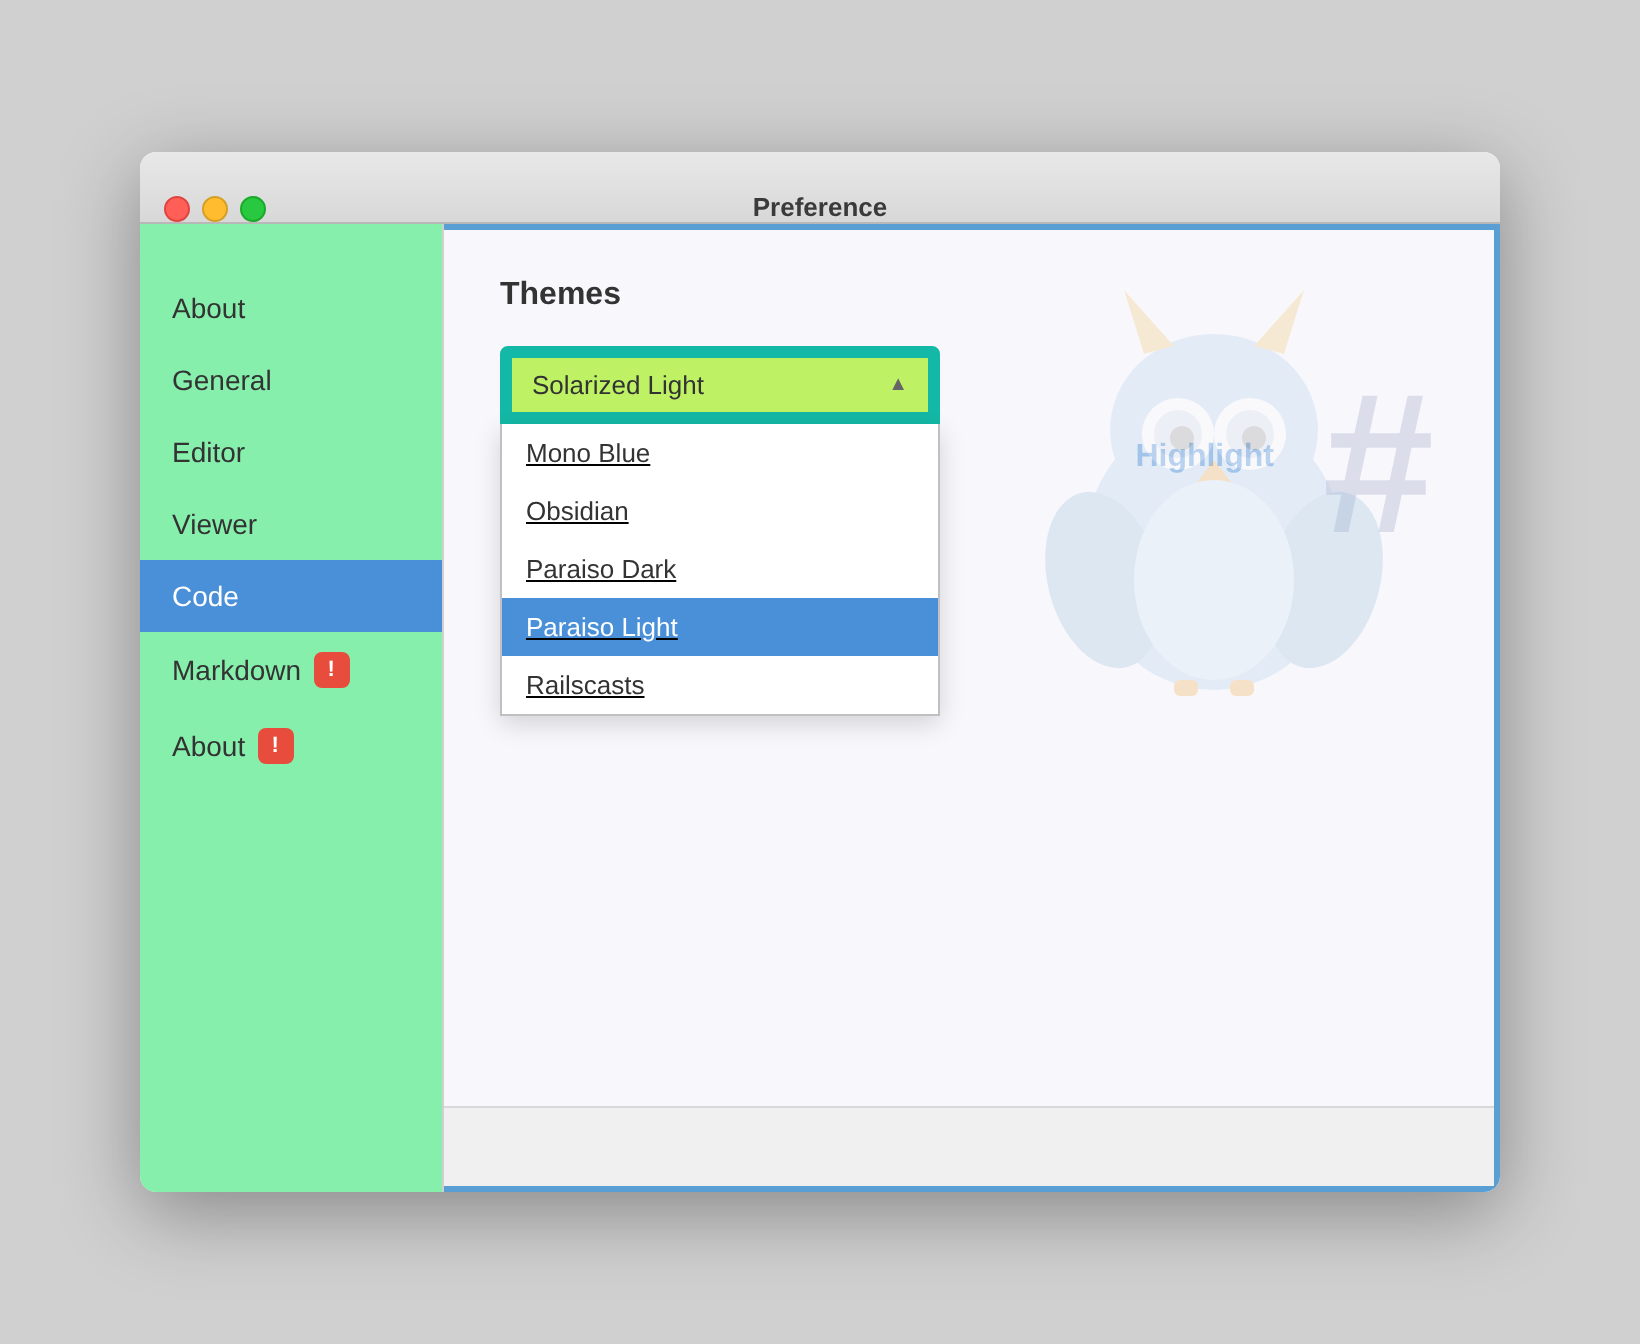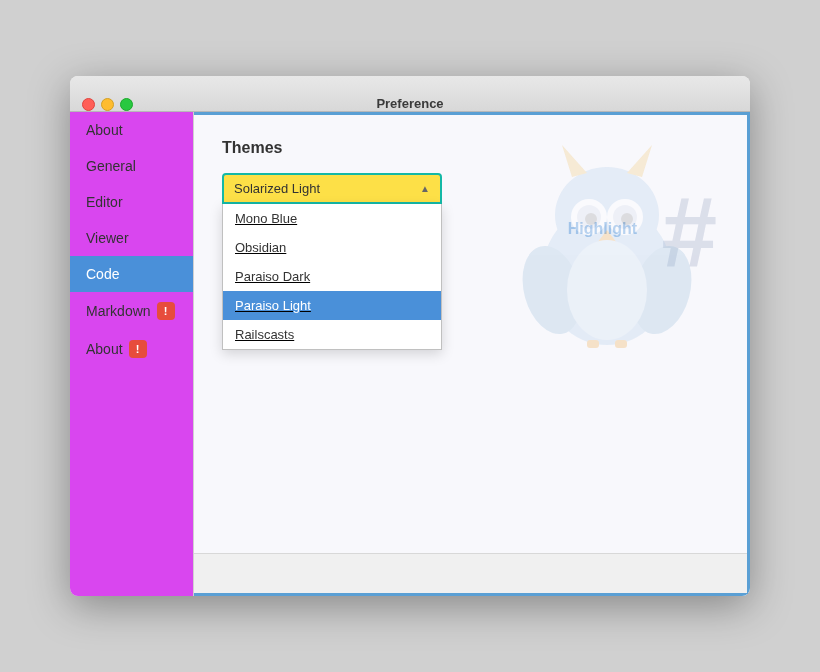--- a/index.html
+++ b/index.html
@@ -60,24 +60,24 @@
       color: #3a3a3a;
     }
 
     .window-body {
       display: flex;
       flex: 1;
       overflow: hidden;
     }
 
     .sidebar {
-      width: 124px;
-      background: #d946ef;
+      width: 152px;
+      background: #86efac;
       border-right: 1px solid #d0d0d0;
-      padding-top: 0;
+      padding-top: 24px;
       flex-shrink: 0;
     }
 
     .sidebar-item {
       padding: 10px 16px;
       font-size: 14px;
       color: #333;
       cursor: pointer;
       display: flex;
       align-items: center;
@@ -126,22 +126,22 @@
       margin-bottom: 16px;
     }
 
     .dropdown-container {
       position: relative;
       width: 220px;
       z-index: 10;
     }
 
     .dropdown-header {
-      background: #fde047;
-      border: 2px solid #14b8a6;
+      background: #bef264;
+      border: 6px solid #14b8a6;
       border-radius: 4px 4px 0 0;
       padding: 6px 10px;
       font-size: 13px;
       color: #333;
       display: flex;
       justify-content: space-between;
       align-items: center;
       cursor: pointer;
       user-select: none;
     }

